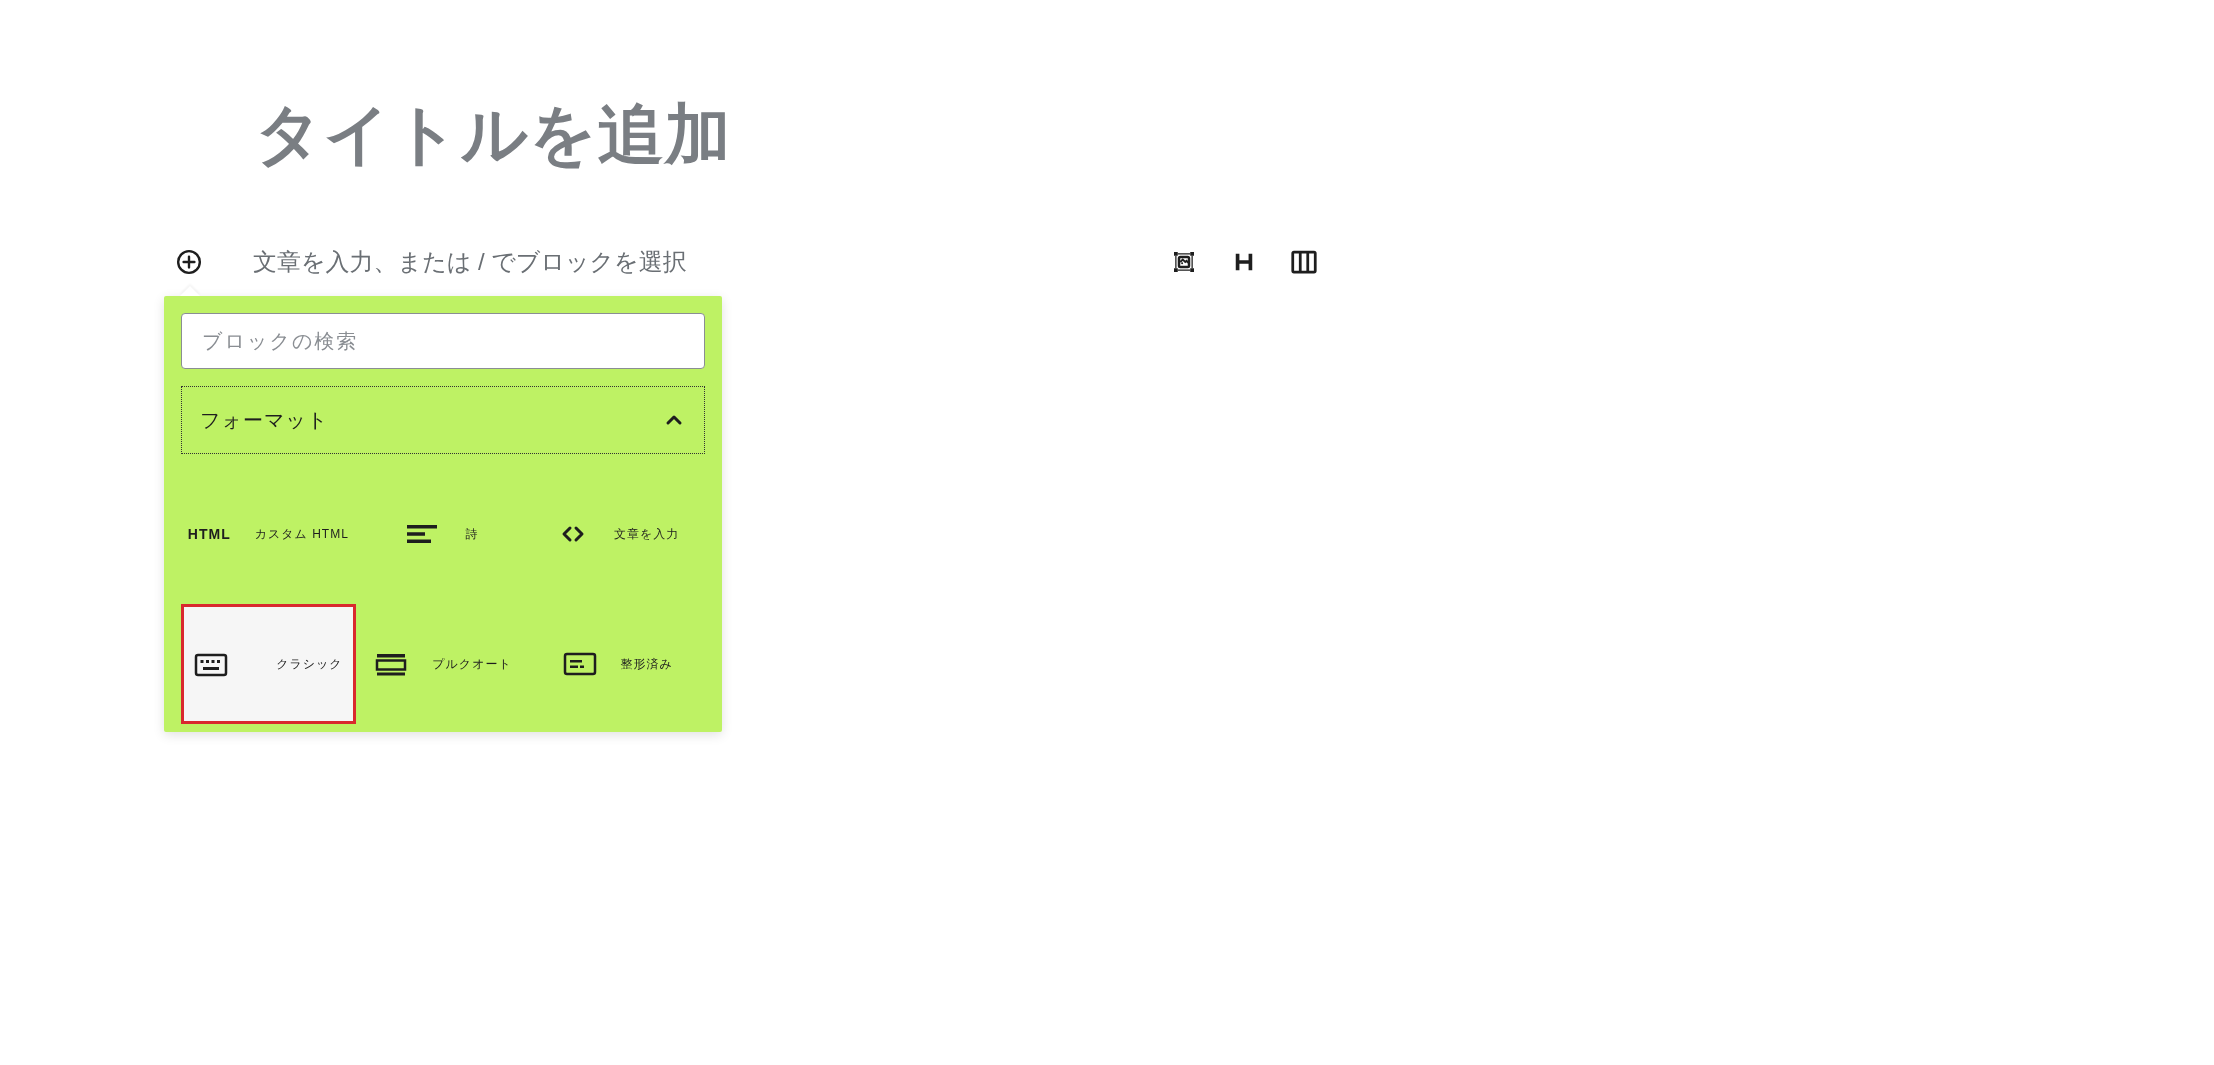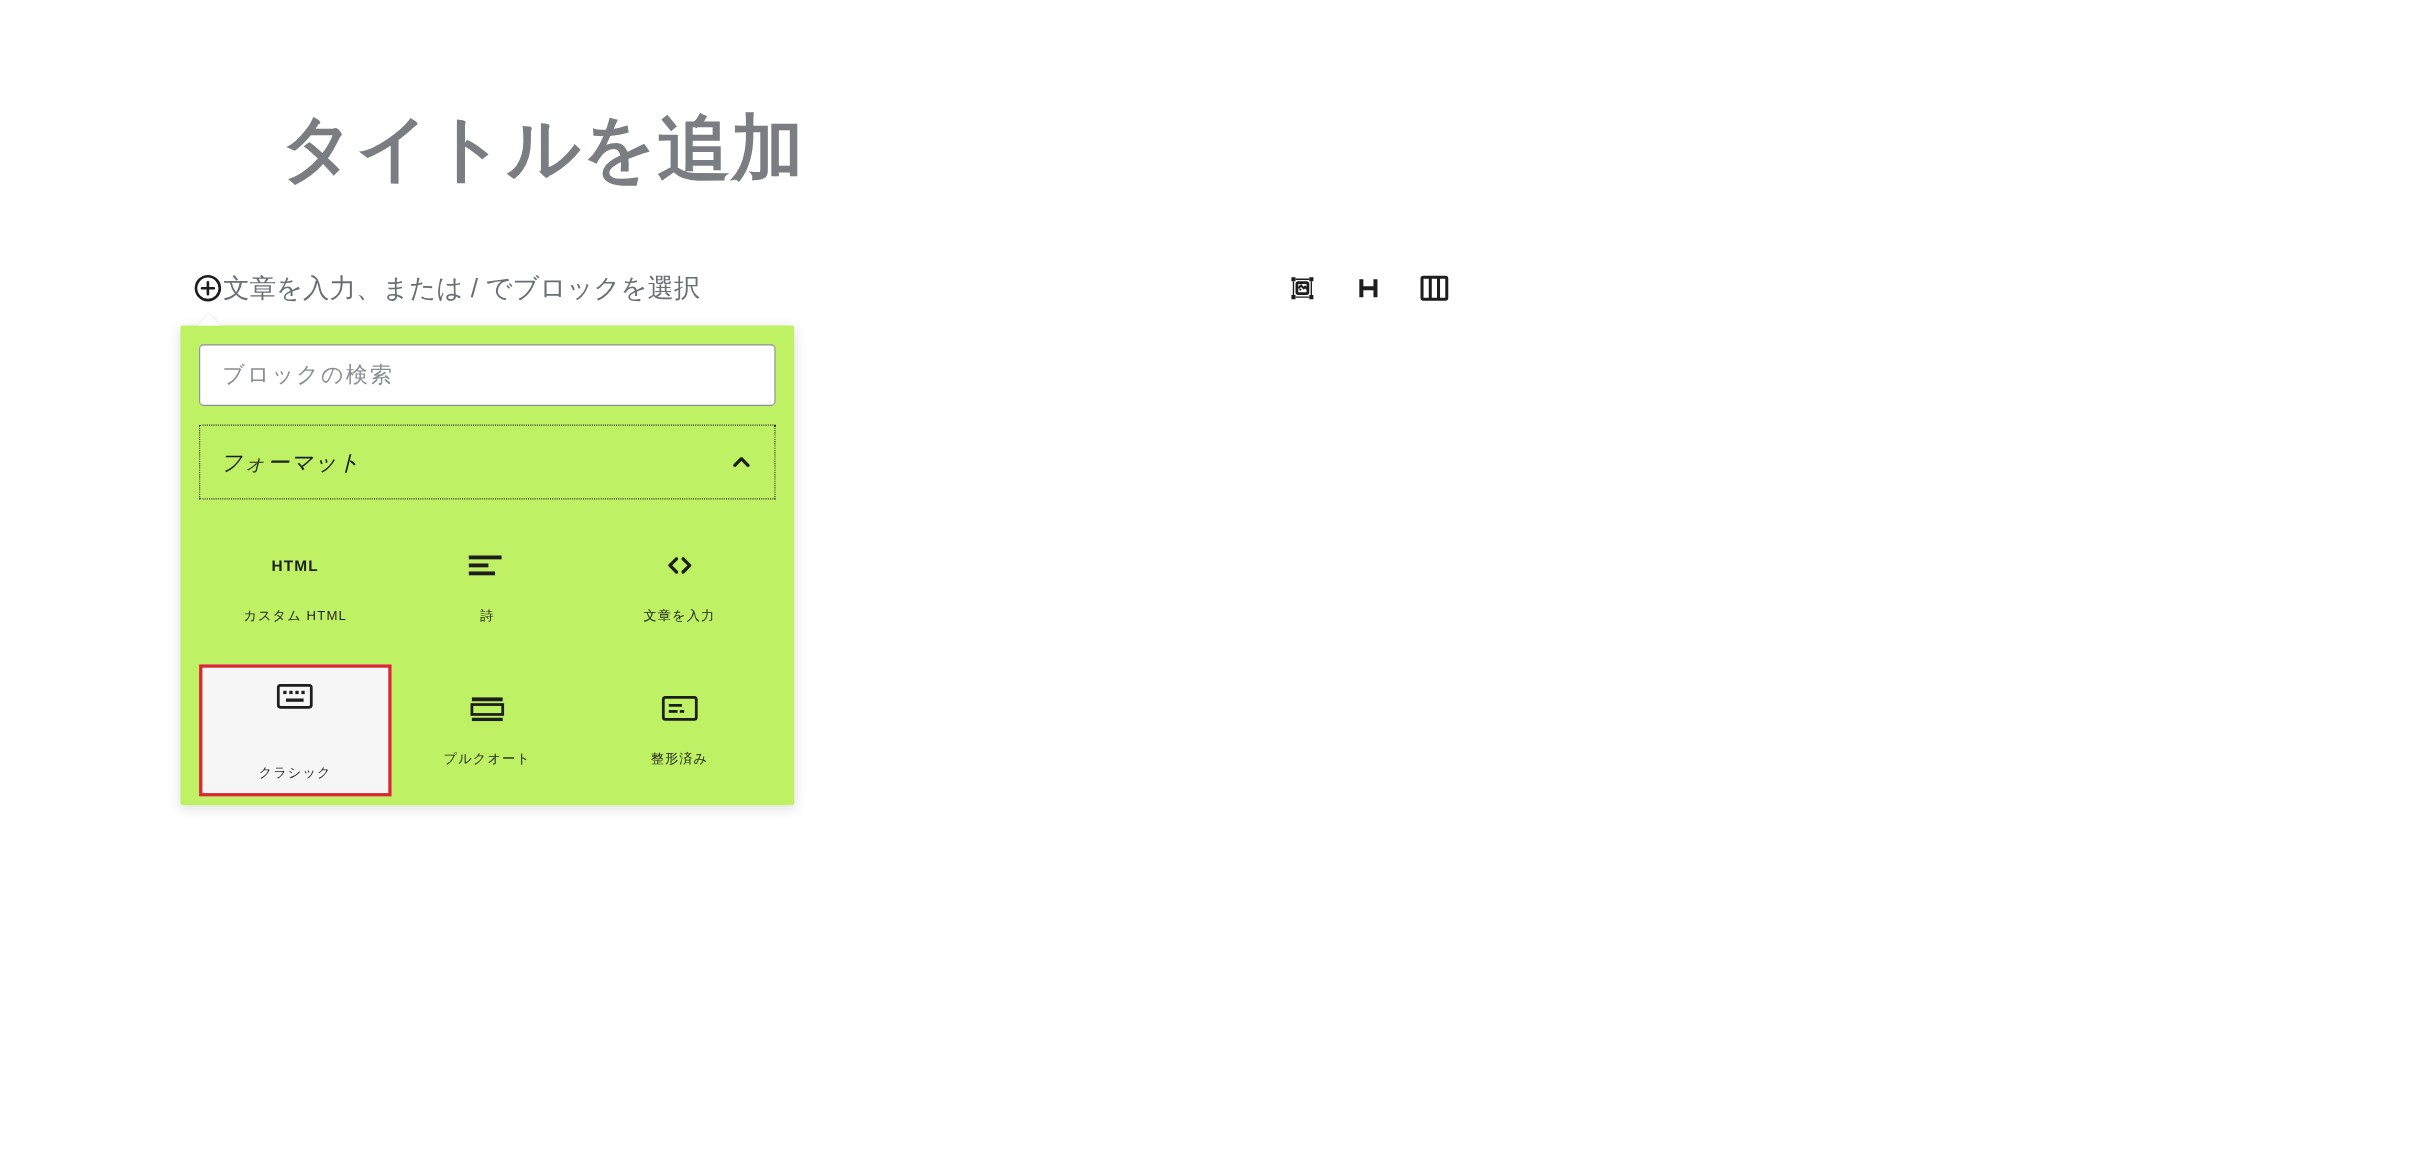--- a/index.html
+++ b/index.html
@@ -34,20 +34,21 @@
     .add-block-btn {
       width: 28px;
       height: 28px;
       display: flex;
       align-items: center;
       justify-content: center;
       cursor: pointer;
       flex-shrink: 0;
     }
     .body-placeholder {
+      margin-left: 50px;
       font-size: 24px;
       color: #6a6f74;
       flex: 1;
     }
     .suggestion-icons {
       position: absolute;
       right: 0;
       top: 0;
       display: flex;
       gap: 28px;
@@ -108,32 +109,31 @@
       align-items: center;
       justify-content: space-between;
       padding: 0 18px;
       cursor: pointer;
     }
     .category-label {
       font-size: 20px;
       color: #1e1e1e;
       font-weight: 500;
       letter-spacing: 1px;
-      font-style: italic;
     }
     .block-grid {
       display: grid;
       grid-template-columns: repeat(3, 1fr);
       padding: 20px 17px 8px 17px;
       row-gap: 10px;
     }
     .block-item {
       height: 120px;
       display: flex;
-      flex-direction: column;
+      flex-direction: row;
       align-items: center;
       justify-content: center;
       gap: 24px;
       cursor: pointer;
       position: relative;
     }
     .block-item.highlighted {
       border: 3px solid #d9292e;
       background: #f6f6f6;
       gap: 48px;

